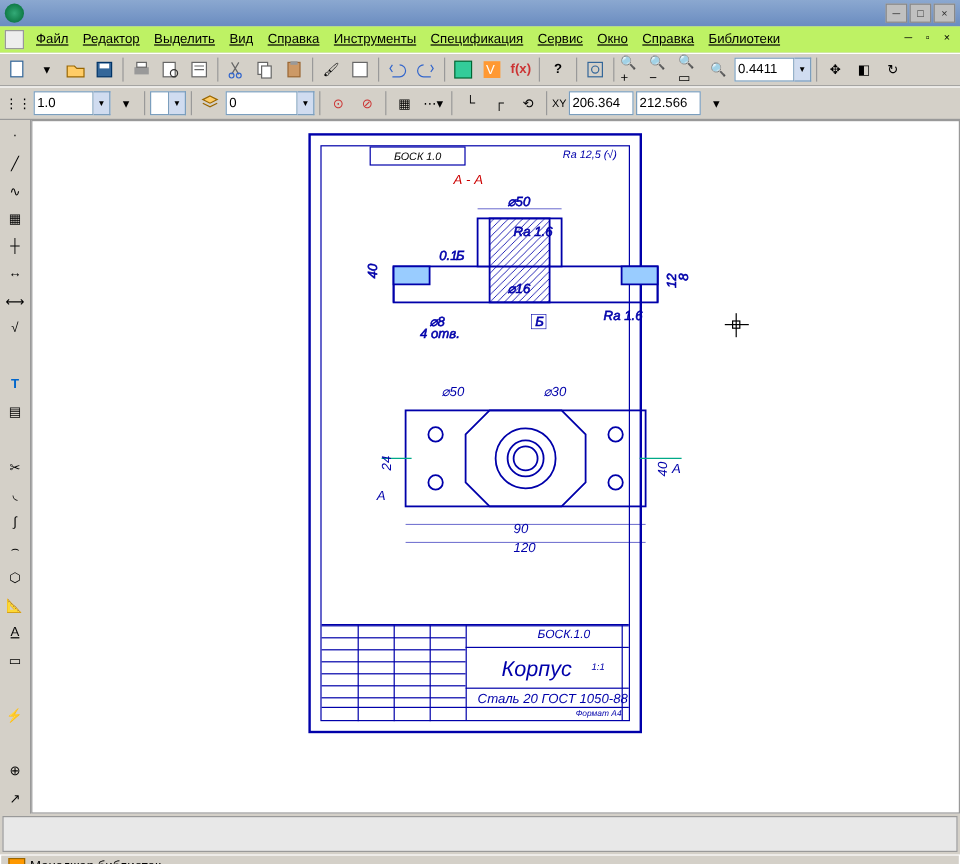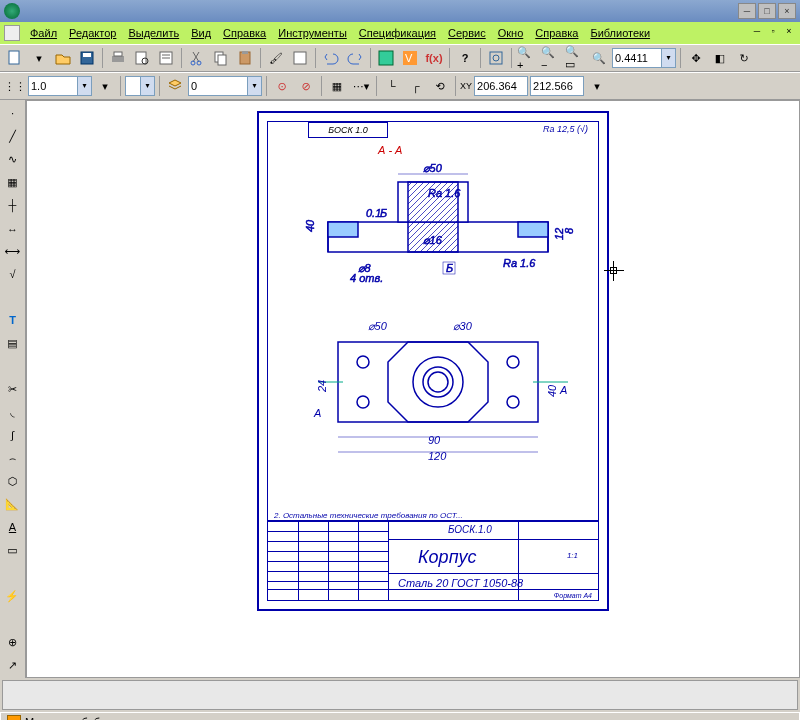--- a/index.html
+++ b/index.html
@@ -15,21 +15,21 @@
 .toolbar { background: #d4d0c8; height: 28px; display: flex; align-items: center; padding: 0 4px; border-top: 1px solid #fff; border-bottom: 1px solid #999; gap: 2px; overflow: hidden; }
 .tbtn { width: 22px; height: 22px; border: 1px solid transparent; display: flex; align-items: center; justify-content: center; }
 .sep { width: 1px; height: 20px; background: #999; margin: 0 2px; }
 .tinput { height: 20px; border: 1px solid #7b9ebd; background: #fff; padding: 0 2px; font-size: 11px; }
 .dropdown { display: flex; align-items: center; }
 .dropdown .dd { width: 14px; height: 20px; background: #d0dcf0; border: 1px solid #7b9ebd; border-left: none; text-align: center; font-size: 8px; line-height: 18px; }
 .main { display: flex; height: 578px; }
 .lefttools { width: 26px; background: #d4d0c8; border-right: 1px solid #999; display: flex; flex-direction: column; align-items: center; padding-top: 2px; gap: 1px; }
 .ltb { width: 22px; height: 22px; display: flex; align-items: center; justify-content: center; }
 .canvas { flex: 1; background: #fff; position: relative; overflow: hidden; border: 1px solid #999; }
-.drawing { position: absolute; left: 230px; top: 10px; width: 352px; height: 500px; border: 2px solid #00a; background: #fff; }
+.drawing { position: absolute; left: 230px; top: 10px; width: 278px; height: 500px; border: 2px solid #00a; background: #fff; }
 .frame { position: absolute; left: 8px; top: 8px; right: 8px; bottom: 8px; border: 1px solid #00a; }
 .titleblock { position: absolute; left: 0; bottom: 0; right: 0; height: 80px; border-top: 1px solid #00a; font-size: 9px; }
 .tbrow { position: absolute; border: 1px solid #00a; font-size: 9px; display: flex; align-items: center; justify-content: center; }
 .dimtext { position: absolute; font-size: 9px; color: #00a; font-style: italic; }
 .sectext { position: absolute; font-size: 11px; font-style: italic; }
 .dline { position: absolute; background: #00a; }
 .panelbottom { height: 30px; background: #e8e8e8; border: 1px solid #999; margin: 2px; }
 .statusleft { height: 20px; background: #d4d0c8; border: 1px solid #fff; padding: 2px 6px; display: flex; align-items: center; gap: 4px; }
 .statusleft .badge { width: 14px; height: 14px; background: #f90; border: 1px solid #960; }
 .watermark { position: absolute; right: 10px; bottom: 90px; color: #bbb; font-size: 12px; text-align: right; }
@@ -322,21 +322,20 @@
             <text x="268" y="85" transform="rotate(-90 268 85)">40</text>
             <text x="26" y="105" font-size="12">А</text>
             <text x="272" y="82" font-size="12">А</text>
           </g>
           <g stroke="#00a" stroke-width="0.5">
             <line x1="50" y1="125" x2="250" y2="125"></line>
               <line x1="50" y1="140" x2="250" y2="140"></line>
           </g>
         </svg>
 
-        <div class="dimtext" style="bottom:80px;left:6px;width:290px;font-size:8px">2. Остальные технические требования по ОСТ...</div>
 
         <div class="titleblock">
           <div class="dline" style="left:0;top:0;width:100%;height:1px"></div>
           <div class="dline" style="left:120px;top:0;width:1px;height:100%"></div>
           <div class="dline" style="left:250px;top:0;width:1px;height:100%"></div>
           <div class="dline" style="left:120px;top:18px;right:0;height:1px;width:auto"></div>
           <div class="dline" style="left:120px;top:52px;right:0;height:1px;width:auto"></div>
           <div class="dline" style="left:0;top:68px;width:100%;height:1px"></div>
 
           <div class="dline" style="left:30px;top:0;width:1px;height:80px"></div>

